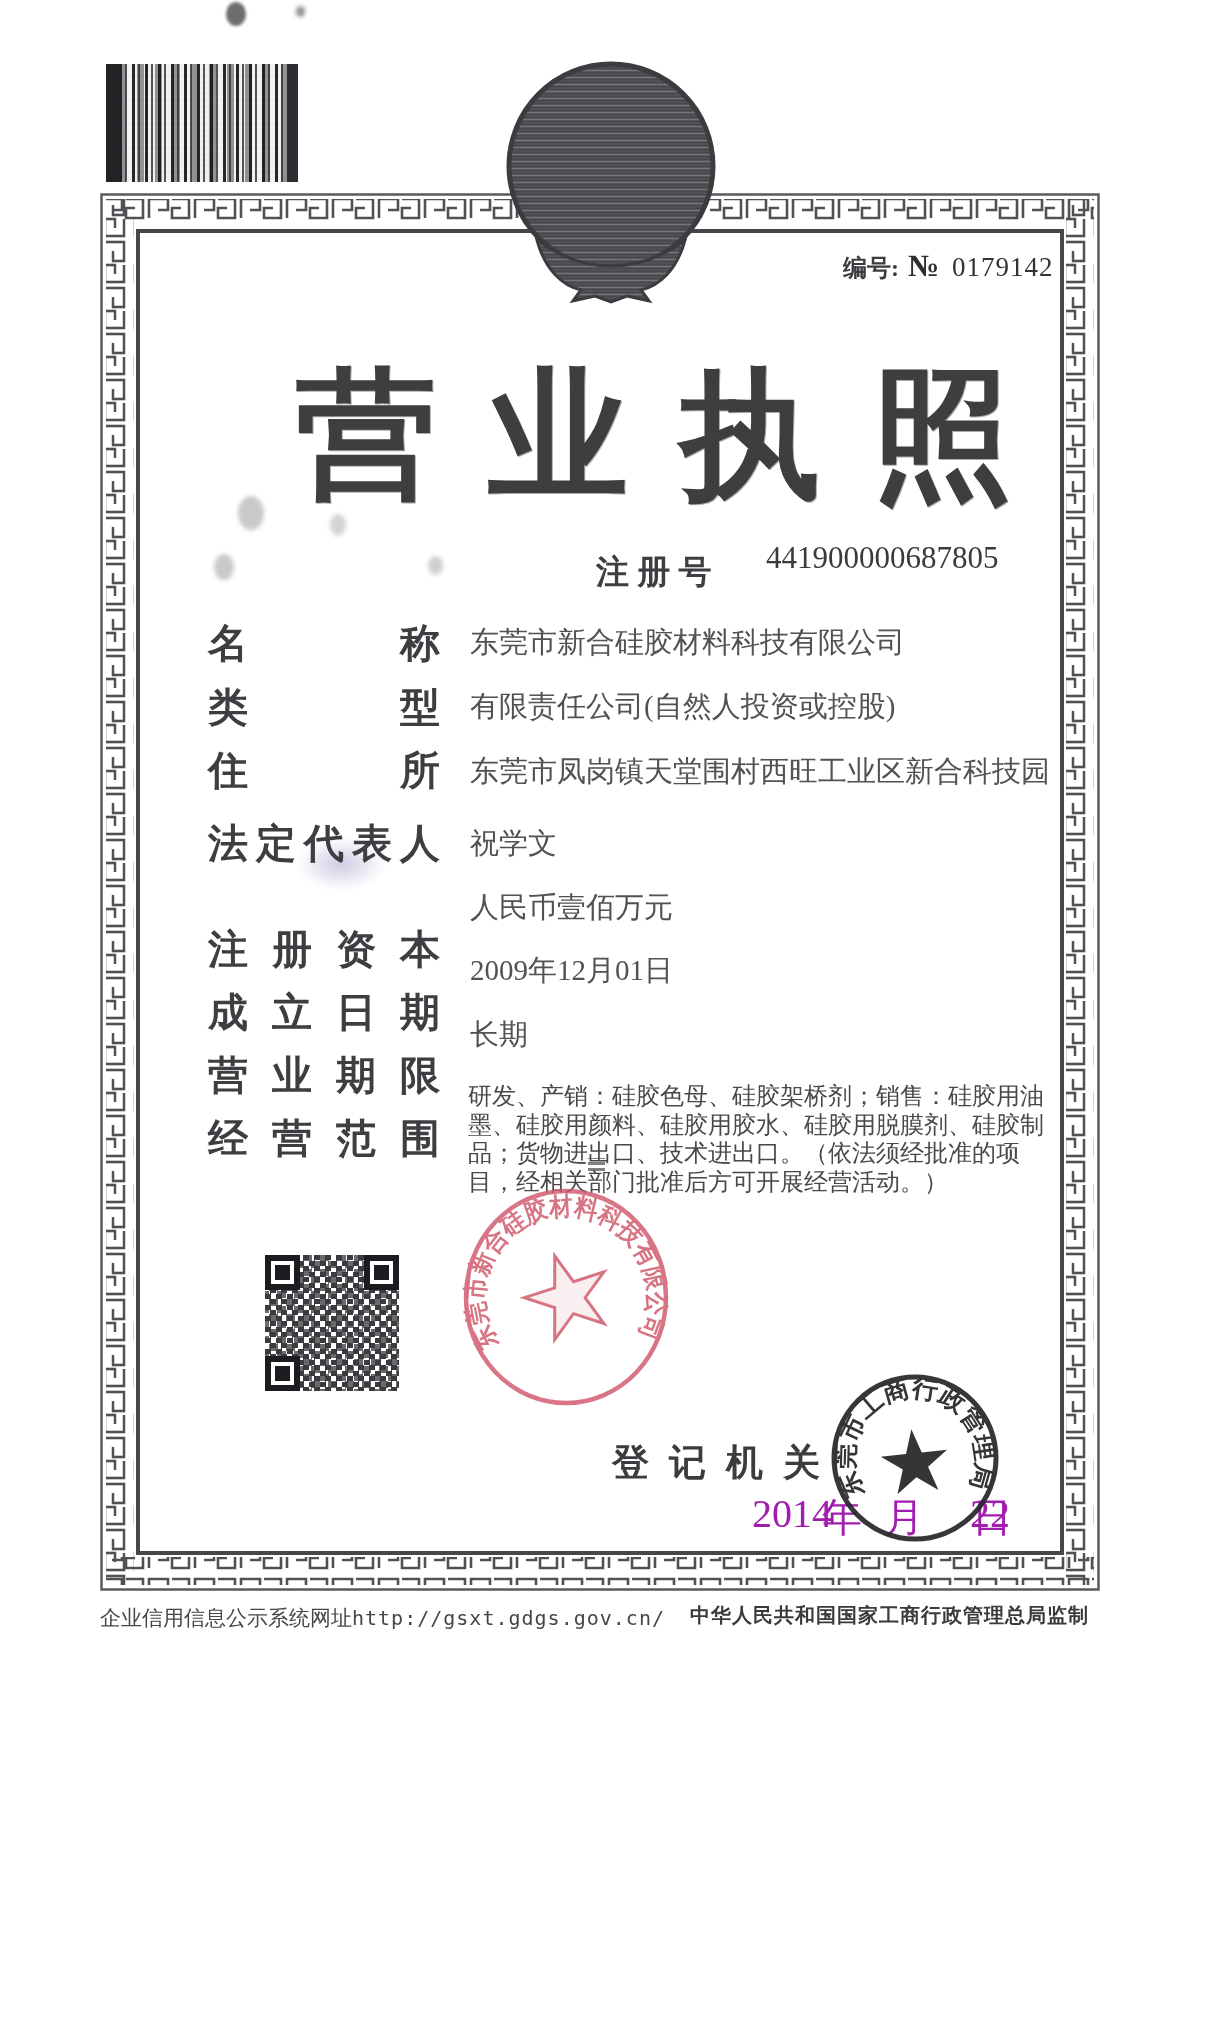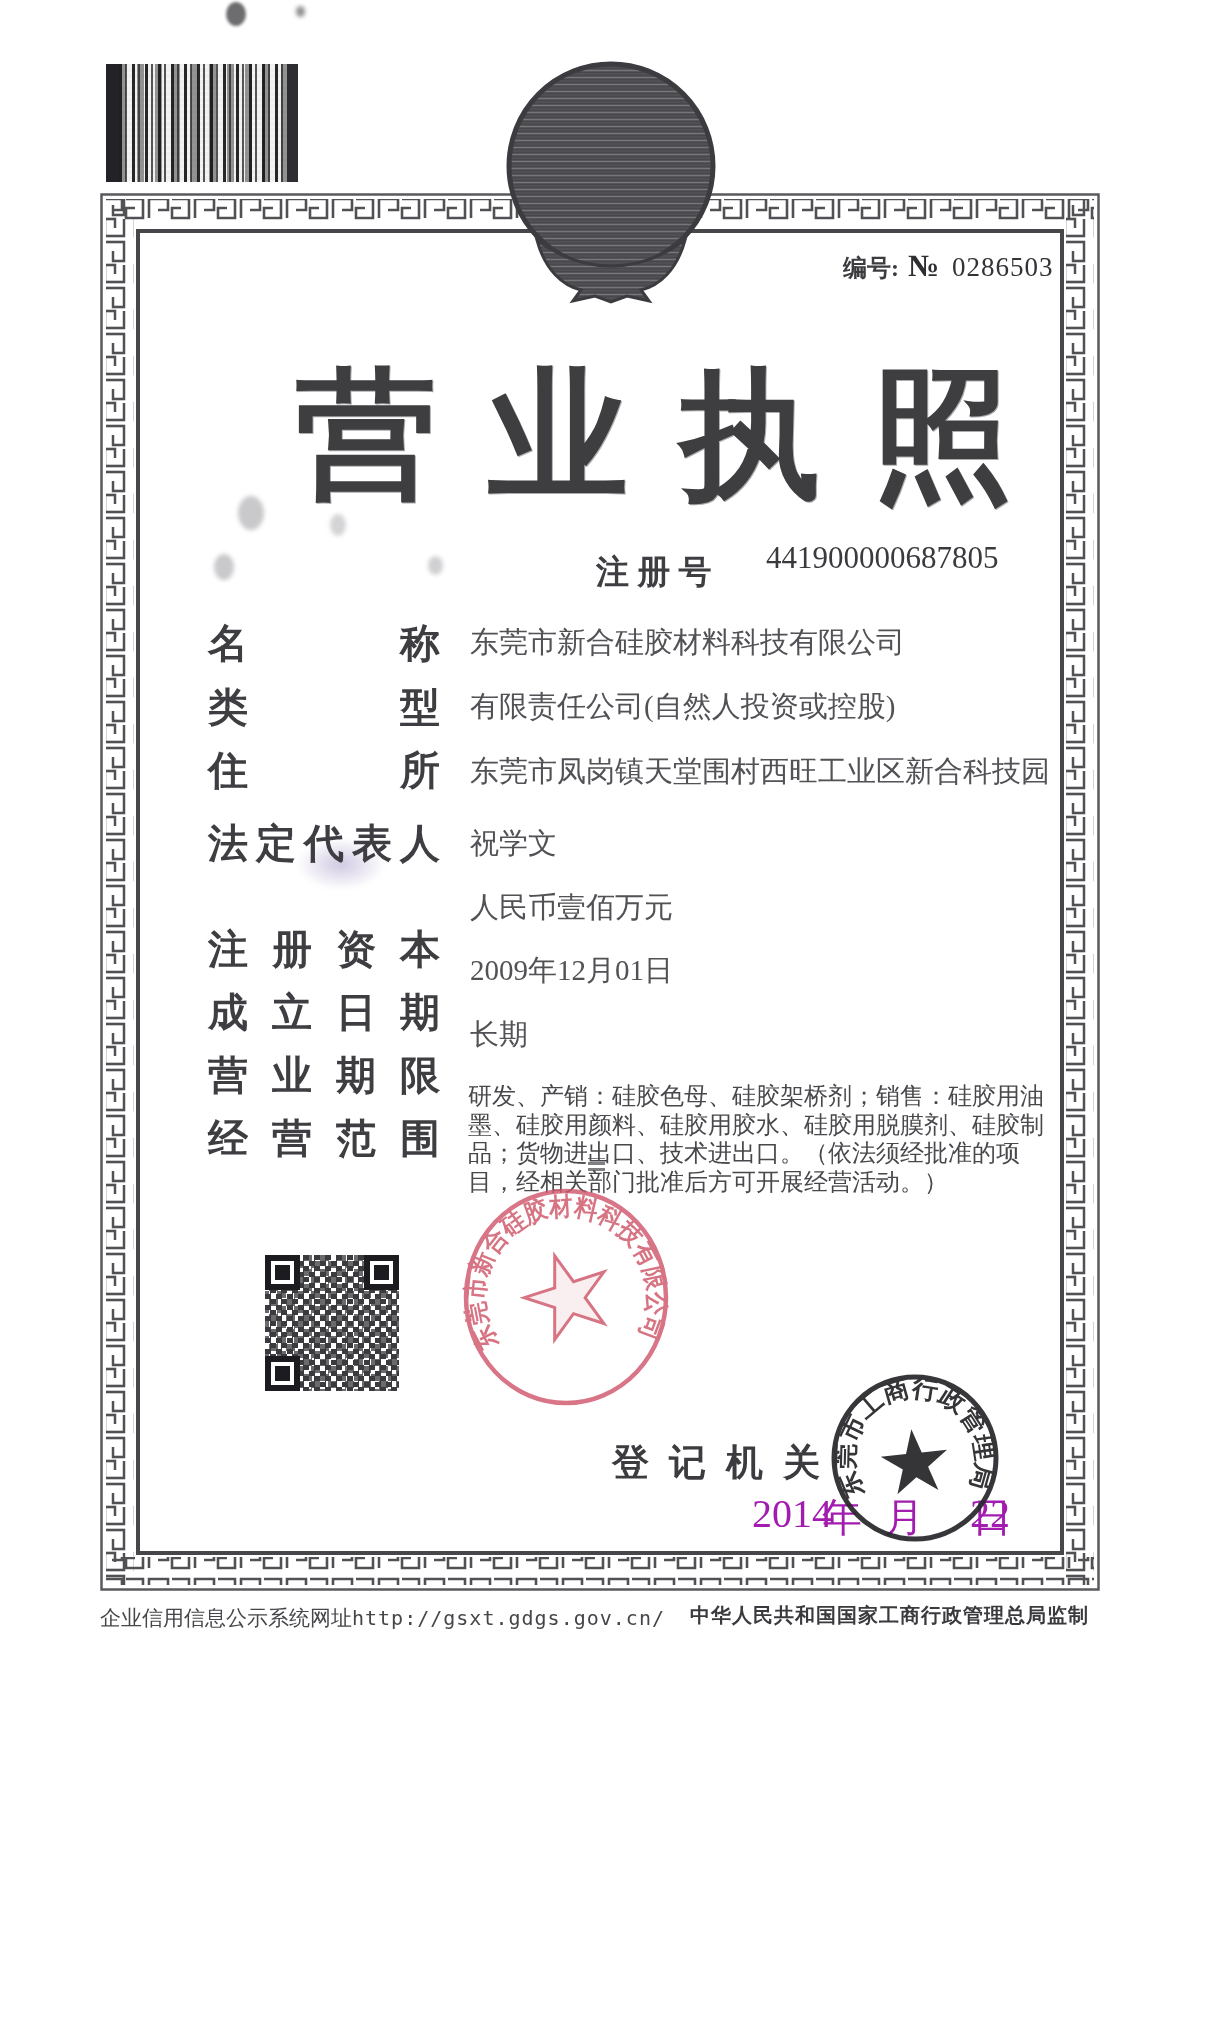--- a/index.html
+++ b/index.html
@@ -95,21 +95,21 @@
 <div class="smudge z2" style="left:296px;top:6px;width:9px;height:11px;background:rgba(70,70,74,.6);"></div>
 <div class="smudge z2" style="left:238px;top:496px;width:26px;height:34px;background:rgba(100,100,110,.35);"></div>
 <div class="smudge z2" style="left:330px;top:514px;width:16px;height:22px;background:rgba(100,100,110,.28);"></div>
 <div class="smudge z2" style="left:214px;top:554px;width:20px;height:26px;background:rgba(100,100,110,.35);"></div>
 <div class="smudge z2" style="left:428px;top:556px;width:15px;height:19px;background:rgba(100,100,110,.3);"></div>
 <div class="smudge z2" style="left:296px;top:838px;width:90px;height:52px;background:radial-gradient(closest-side,rgba(120,100,170,.35),transparent);"></div>
 <div class="abs z3" style="left:588px;top:1158px;width:17px;height:13px;opacity:.75;background:repeating-linear-gradient(0deg,#55555a 0 2.5px,transparent 2.5px 6px);"></div>
 
 <span class="abs z3 serial-label">编号:</span>
 <span class="abs z3 serial-no">№</span>
-<span class="abs z3 serial-num">0286503</span>
+<span class="abs z3 serial-num">0179142</span>
 
 <div class="abs z3 title">营业执照</div>
 
 <span class="abs z3 reg-label">注 册 号</span>
 <span class="abs z3 reg-num">441900000687805</span>
 
 <div class="lbl lbl-2 z3" style="top:616px">名称</div>
 <div class="val z3" style="top:623px">东莞市新合硅胶材料科技有限公司</div>
 
 <div class="lbl lbl-2 z3" style="top:680px">类型</div>

